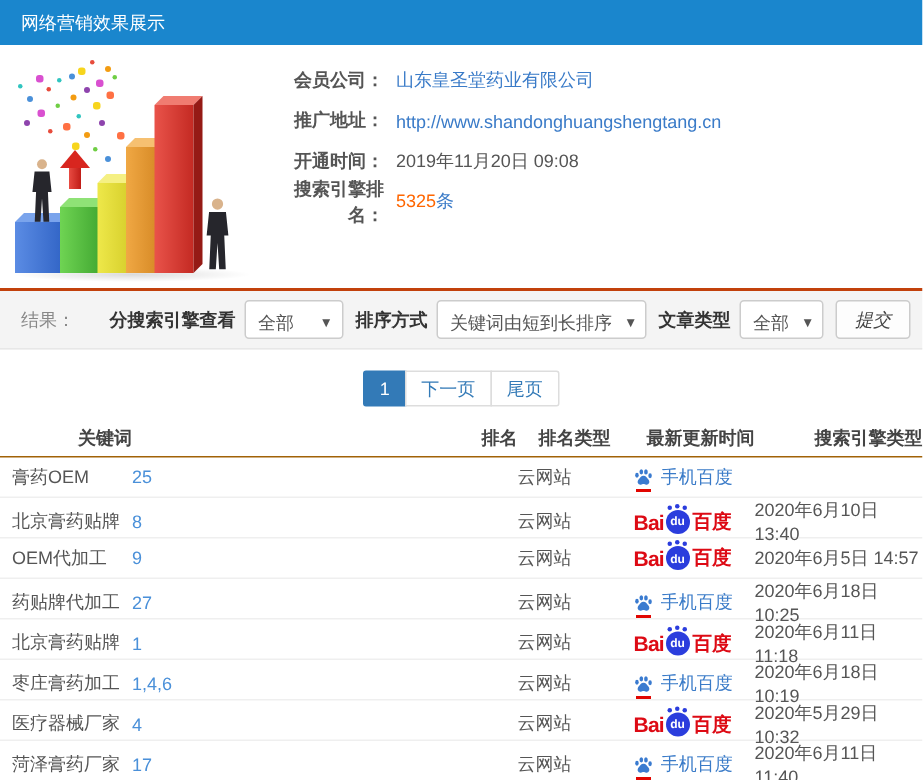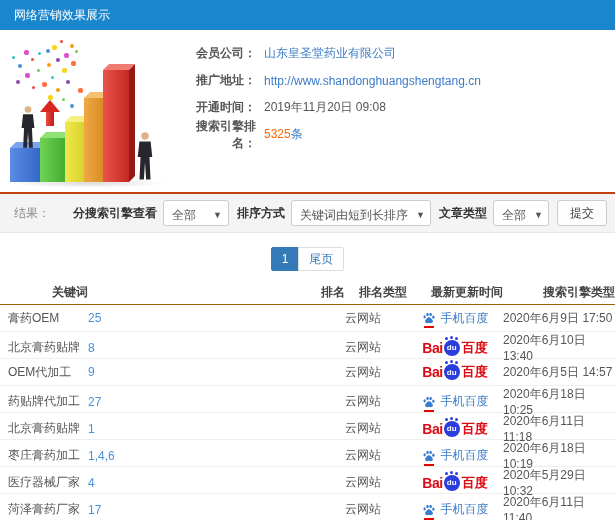--- a/index.html
+++ b/index.html
@@ -53,21 +53,21 @@
     border-bottom:1px solid #e7e7e7; display:flex; align-items:center;
     padding:0 8px 0 14px; font-size:12px; white-space:nowrap; }
   .result-label { color:#888; margin-right:auto; }
   .f-label { font-weight:bold; color:#333; margin:0 6px 0 8px; }
   .select { height:26px; background:#fff; border:1px solid #ccc; border-radius:3px;
     display:inline-flex; align-items:center; justify-content:space-between;
     padding:4px 6px 0 8px; color:#555; cursor:pointer; }
   .select .arr { color:#555; font-size:9px; margin-left:8px; }
   .sel-engine { width:66px; } .sel-sort { width:140px; } .sel-article { width:56px; }
   .submit { height:26px; margin-left:8px; padding:0 12px; font-size:12px; color:#444;
-    background:#fdfdfd; border:1px solid #ccc; border-radius:3px; cursor:pointer; flex:none; }
+    background:#fdfdfd; border:1px solid #ccc; border-radius:3px; cursor:pointer; flex:none;font-style:italic; }
 
   
   .pagination { display:flex; justify-content:center; margin-top:14px; }
   .page { min-width:26px; height:24px; line-height:22px; text-align:center; padding:0 10px;
     border:1px solid #ddd; background:#fff; color:#337ab7; font-size:12px;
     margin-left:-1px; cursor:pointer; }
   .page:first-child { border-radius:2px 0 0 2px; margin-left:0; }
   .page:last-child { border-radius:0 2px 2px 0; }
   .page.active { background:#337ab7; border-color:#337ab7; color:#fff; }
 
@@ -191,20 +191,21 @@
   <div class="select sel-article">
     <span>全部</span>
     <span class="arr">▼</span>
   </div>
 
   <button class="submit">提交</button>
 </div>
 
 <div class="pagination">
     <div class="page active">1</div>
+    <div class="page">下一页</div>
     <div class="page">尾页</div>
   </div>
 
 <div class="table">
   <div class="t-row t-head">
       <div>关键词</div>
       <div>排名</div>
       <div>排名类型</div>
       <div>最新更新时间</div>
       <div>搜索引擎类型</div>
@@ -219,21 +220,20 @@
             <span class="paw-wrap"><svg viewBox="0 0 24 24" width="14" height="14">
   <ellipse cx="4.5" cy="10" rx="2" ry="2.8" fill="#3a7bd0"></ellipse>
   <ellipse cx="9.5" cy="6" rx="2.1" ry="3" fill="#3a7bd0"></ellipse>
   <ellipse cx="14.8" cy="6.2" rx="2.1" ry="3" fill="#3a7bd0"></ellipse>
   <ellipse cx="19.5" cy="10.5" rx="2" ry="2.8" fill="#3a7bd0"></ellipse>
   <path d="M12 10.5c-2.8 0-3.9 2.4-5.6 4.4-1.4 1.6-1.8 4.7 1.3 5.8 2.1.7 3-.6 4.3-.6 1.3 0 2.2 1.3 4.3.6 3.1-1.1 2.7-4.2 1.3-5.8-1.7-2-2.8-4.4-5.6-4.4z" fill="#3a7bd0"></path>
               </svg><span class="redline"></span></span>
             <span>手机百度</span>
           </span>
         </div>
-        <div>2020年6月9日 17:50</div>
       </div>
       <div class="t-row">
         <div>北京膏药贴牌</div>
         <div><span class="rank-link">8</span></div>
         <div>云网站</div>
         <div class="engine-cell">
           <span class="eng-baidu">
             <b class="bai">Bai</b>
             <span class="du-wrap">
               <i class="d1"></i>

